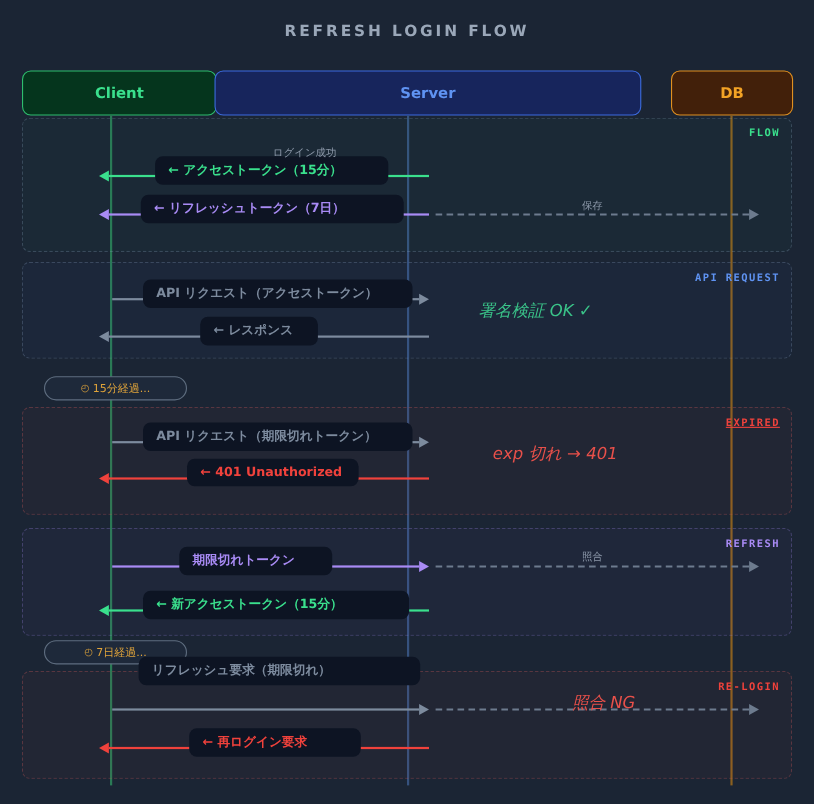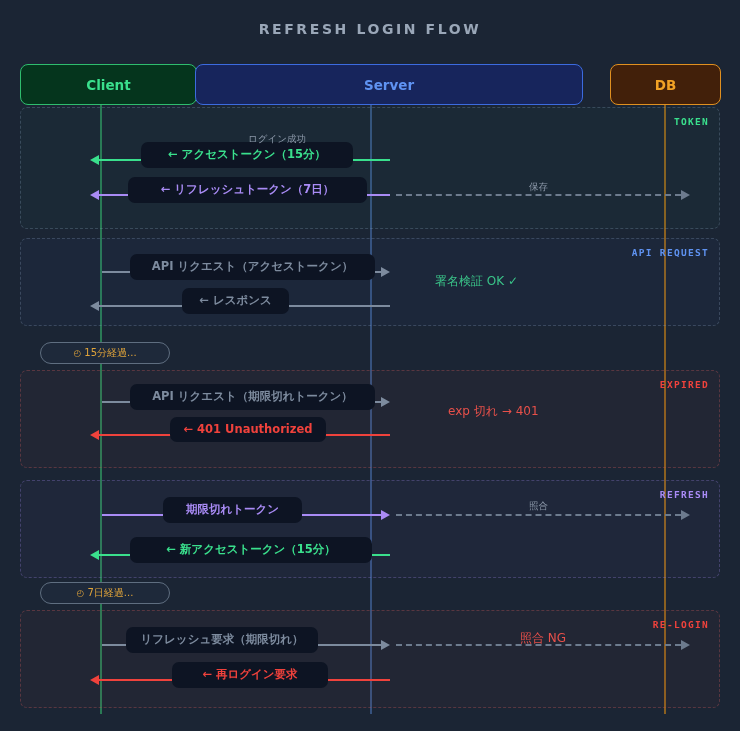--- a/index.html
+++ b/index.html
@@ -119,36 +119,37 @@
   
   .msg-label {
     position: absolute;
     background: #0d1423;
     border-radius: 7px;
     padding: 5px 12px 6px;
     font-size: 11.5px;
     font-weight: bold;
     white-space: nowrap;
     box-sizing: border-box;
-    text-align: center;
+    text-align: left;
   }
 
   
   .caption {
     position: absolute;
     font-size: 9.5px;
     white-space: nowrap;
     color: #8d99aa;
   }
 
   
   .note {
     position: absolute;
-    font-size: 12px;
-    white-space: nowrap;
+    font-size: 15px;
+    white-space: nowrap;
+    font-style: italic;
   }
 
   
   .time-pill {
     position: absolute;
     height: 22px;
     border: 1px solid #5f6e80;
     border-radius: 11px;
     background: #1e293a;
     display: flex;
@@ -182,27 +183,27 @@
       <span>DB</span>
     </div>
   </div>
 <div id="lifelines-layer">
     <div class="lifeline lifeline-client"></div>
     <div class="lifeline lifeline-server"></div>
     <div class="lifeline lifeline-db"></div>
   </div>
 <div id="sections-layer">
     <div class="section tint-green" style="top: 107px; height: 122px;">
-      <div class="section-label" style="color: rgb(58, 224, 141);">TOKEN</div>
+      <div class="section-label" style="color: rgb(58, 224, 141);">FLOW</div>
     </div>
     <div class="section tint-blue" style="top: 238px; height: 88px;">
       <div class="section-label" style="color: rgb(95, 147, 242); text-align: right;">API REQUEST</div>
     </div>
     <div class="section tint-red" style="top: 370px; height: 98px;">
-      <div class="section-label" style="color: rgb(240, 66, 60);">EXPIRED</div>
+      <div class="section-label" style="color: rgb(240, 66, 60); text-decoration: underline;">EXPIRED</div>
     </div>
     <div class="section tint-purple" style="top: 480px; height: 98px;">
       <div class="section-label" style="color: rgb(169, 139, 245);">REFRESH</div>
     </div>
     <div class="section tint-red" style="top: 610px; height: 98px;">
       <div class="section-label" style="color: rgb(240, 66, 60);">RE-LOGIN</div>
     </div>
   </div>
 <div id="time-layer">
     <div class="time-pill" style="left: 40px; top: 342px; width: 130px;">
@@ -243,19 +244,19 @@
 <div class="arrow-head right" style="color: rgb(169, 139, 245); left: 381px; top: 509.5px;"></div>
 <div class="msg-label" style="left: 163px; top: 497px; width: 139px; color: rgb(169, 139, 245);">期限切れトークン</div>
 <div class="arrow-line dashed" style="left: 396px; top: 514px; width: 285px; border-top-color: rgb(109, 123, 142);"></div>
 <div class="arrow-head right" style="color: rgb(109, 123, 142); left: 681px; top: 509.5px;"></div>
 <div class="arrow-line" style="left: 99px; top: 554px; width: 291px; background: rgb(58, 224, 141);"></div>
 <div class="arrow-head left" style="color: rgb(58, 224, 141); left: 90px; top: 549.5px;"></div>
 <div class="msg-label" style="left: 130px; top: 537px; width: 242px; color: rgb(58, 224, 141);">← 新アクセストークン（15分）</div>
 <div class="caption" style="left: 529px; top: 500px; color: rgb(141, 153, 170);">照合</div>
 <div class="arrow-line" style="left: 102px; top: 644px; width: 279px; background: rgb(125, 139, 158);"></div>
 <div class="arrow-head right" style="color: rgb(125, 139, 158); left: 381px; top: 639.5px;"></div>
-<div class="msg-label" style="left: 126px; top: 627px; width: 192px; color: rgb(125, 139, 158);">リフレッシュ要求（期限切れ）</div>
+<div class="msg-label" style="left: 126px; top: 597px; width: 256px; color: rgb(125, 139, 158);">リフレッシュ要求（期限切れ）</div>
 <div class="arrow-line dashed" style="left: 396px; top: 644px; width: 285px; border-top-color: rgb(109, 123, 142);"></div>
 <div class="arrow-head right" style="color: rgb(109, 123, 142); left: 681px; top: 639.5px;"></div>
 <div class="arrow-line" style="left: 99px; top: 679px; width: 291px; background: rgb(240, 66, 60);"></div>
 <div class="arrow-head left" style="color: rgb(240, 66, 60); left: 90px; top: 674.5px;"></div>
 <div class="msg-label" style="left: 172px; top: 662px; width: 156px; color: rgb(240, 66, 60);">← 再ログイン要求</div>
 <div class="note" style="left: 520px; top: 630px; color: rgb(232, 80, 74);">照合 NG</div>
 
 </body></html>

